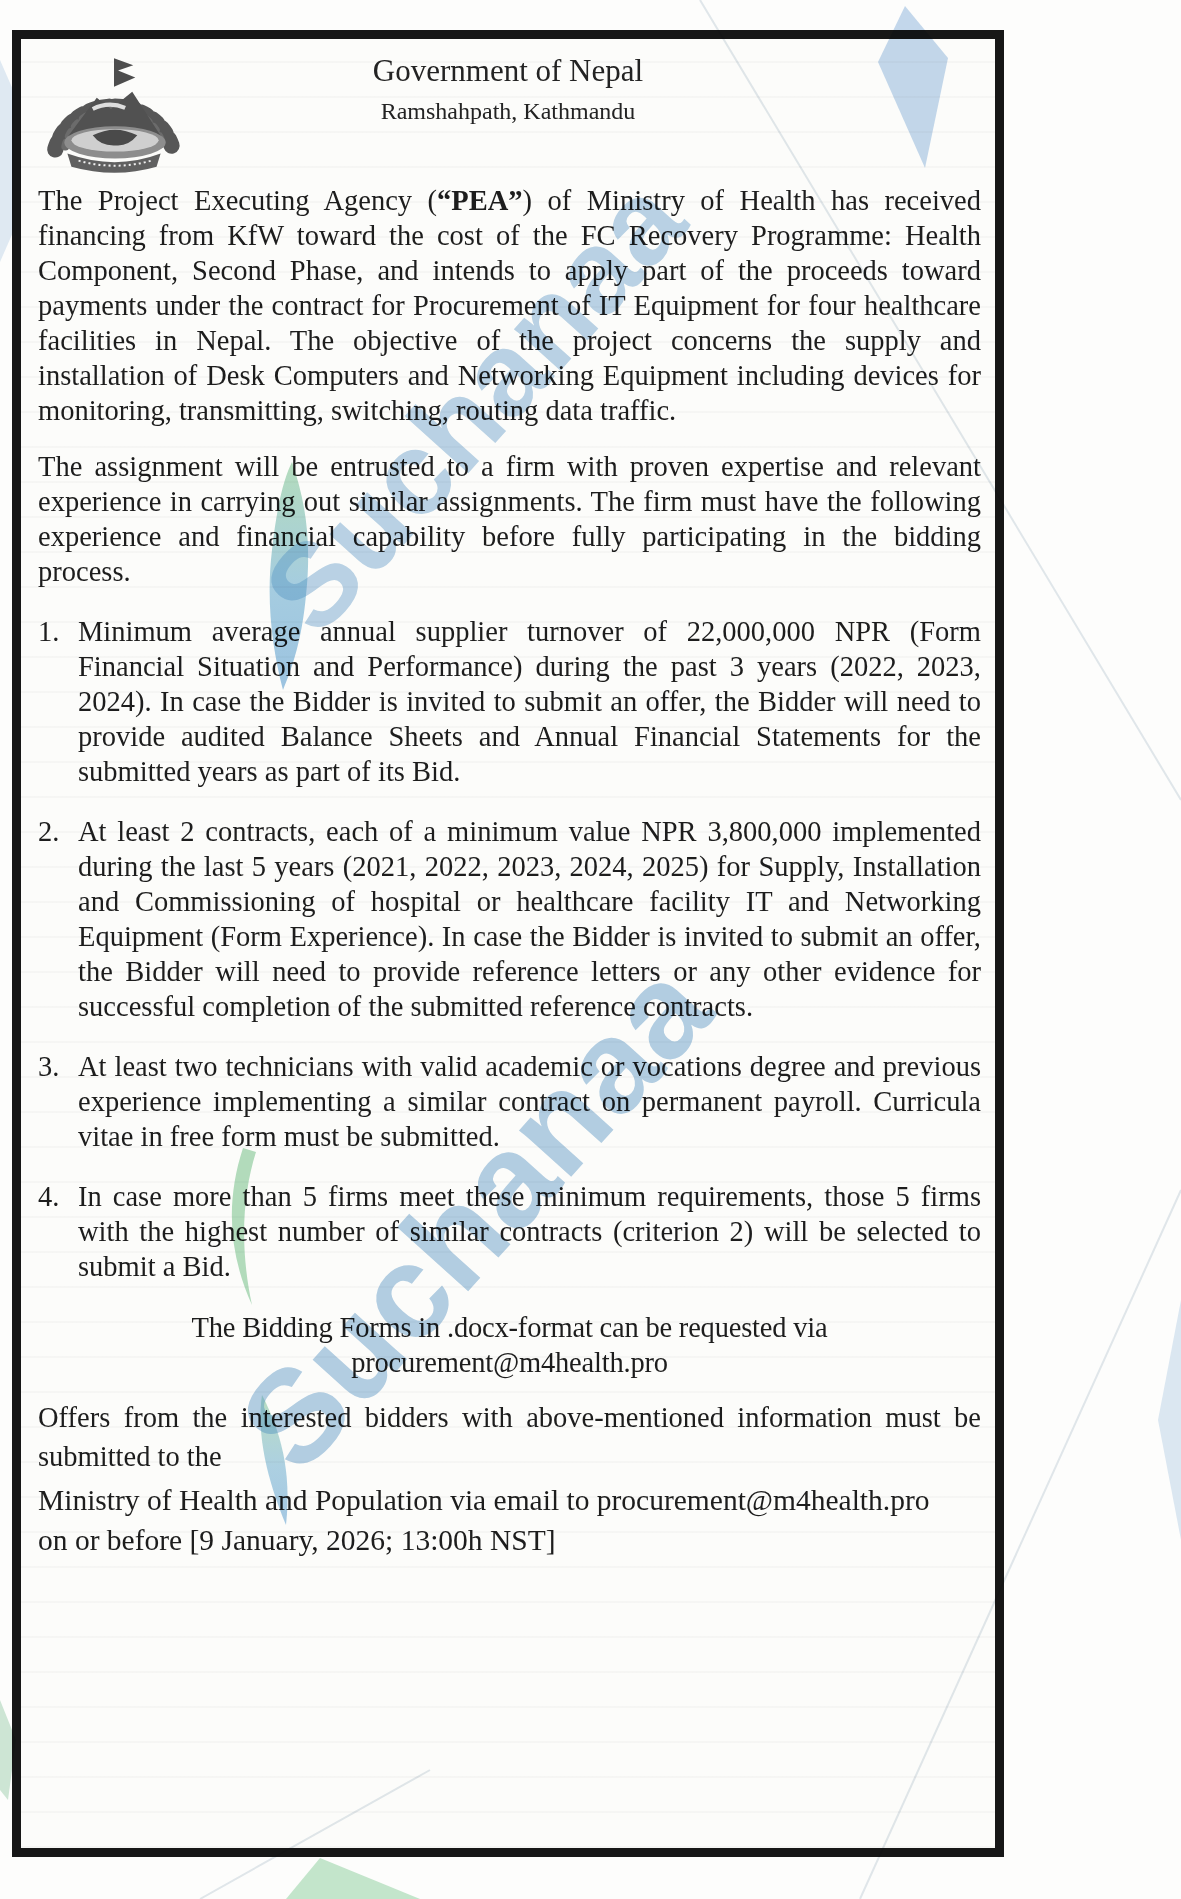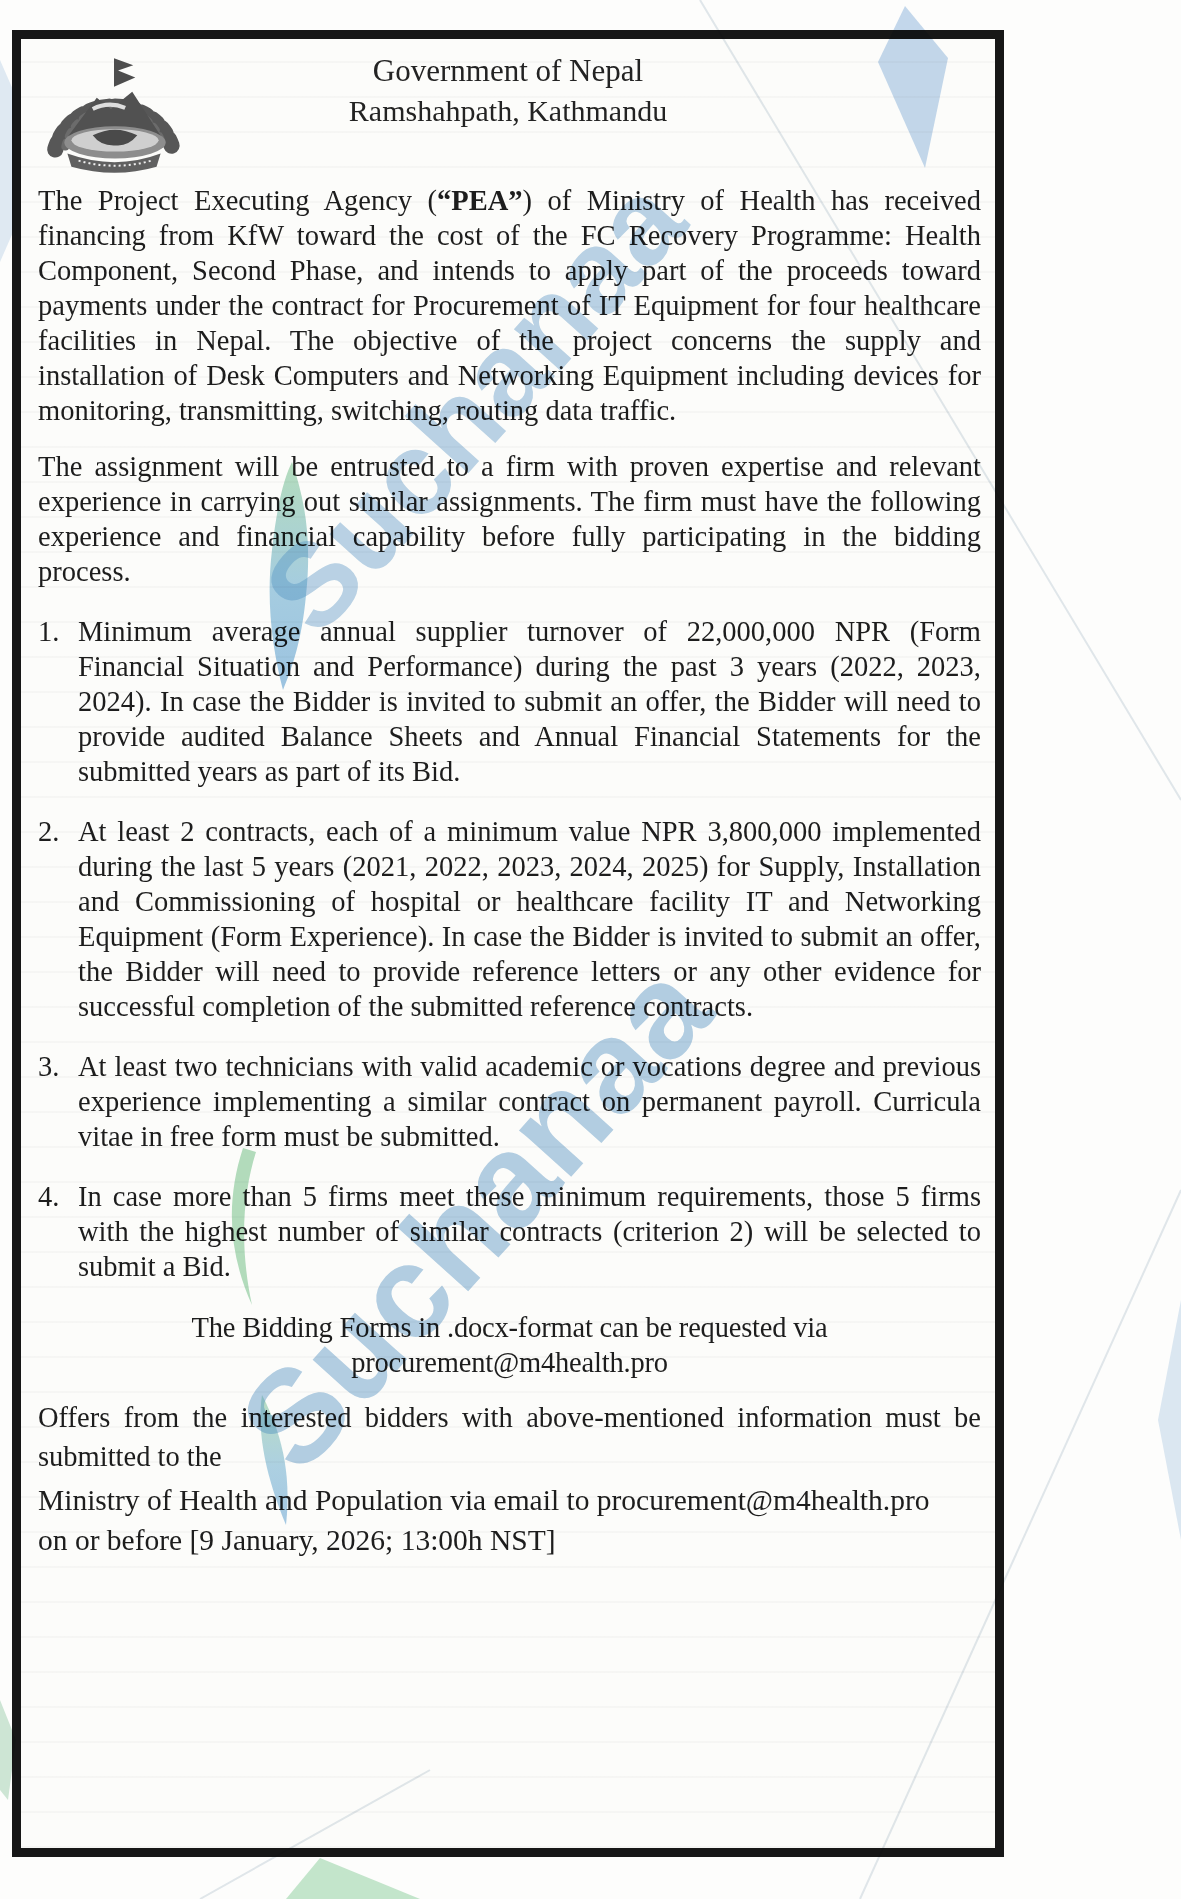--- a/index.html
+++ b/index.html
@@ -26,21 +26,21 @@
   }
 
   
   .emblem { position:absolute; left:17px; top:8px; width:152px; height:132px; }
   .emblem svg { width:100%; height:100%; }
 
   
   .hdr { text-align:center; padding-top:12px; }
   .gov      { font-size:31px; line-height:40px; color:#232323; }
   .ministry { font-size:44px; line-height:54px; font-weight:bold; color:#141414; white-space:pre-wrap; letter-spacing:0.5px; }
-  .addr     { font-size:30px; line-height:40px; color:#232323;text-align:center; }
+  .addr     { font-size:24px; line-height:40px; color:#232323;text-align:center; }
 
   .banner {
     margin:14px 26px 0 22px; height:74px;
     background:#161616; color:#f4f4f4;
     display:flex; align-items:center; justify-content:center;
     font-size:42px; font-weight:bold; letter-spacing:1px;
   }
   .pubdate {
     margin-top:20px; text-align:center;
     font-size:29px; line-height:36px; font-weight:bold;

